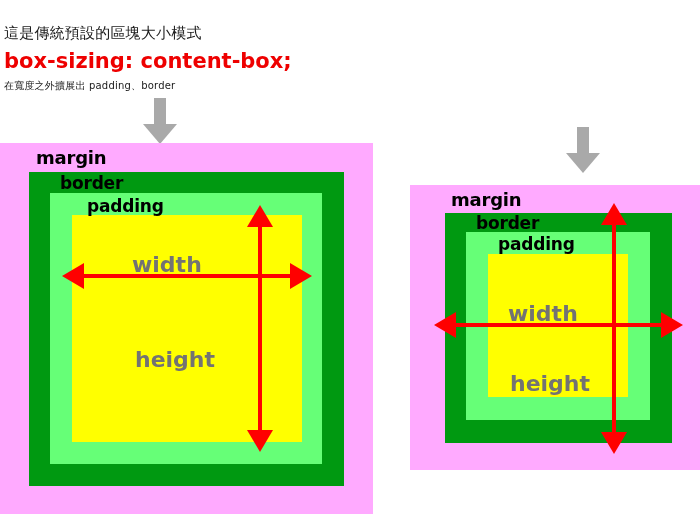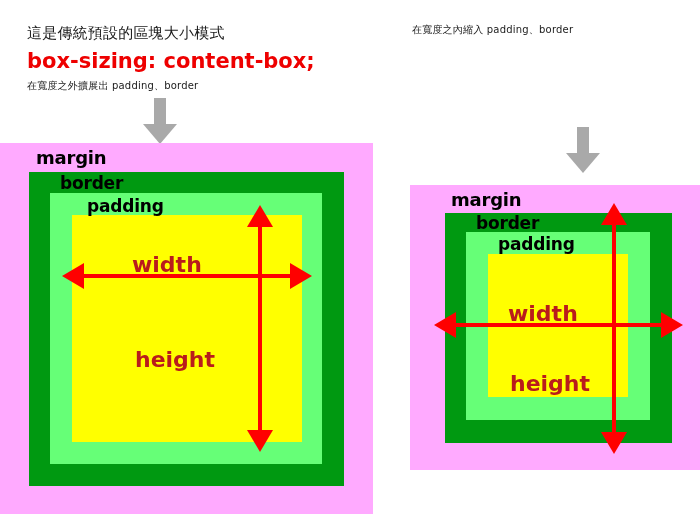--- a/index.html
+++ b/index.html
@@ -37,21 +37,21 @@
   .caption .line.code {
     font-weight: bold;
     color: #ee0000;
     font-size: 21px;
     letter-spacing: 0px;
   }
   .caption .line.mixed {
     font-size: 10px;
   }
 
-  #caption-left  { left: 27px; top: 22px; }
+  #caption-left  { left: 4px; top: 22px; }
   #caption-right { left: 412px; top: 22px; }
 
   
   .gray-arrow {
     position: absolute;
     width: 34px;
     height: 46px;
   }
   .gray-arrow .shaft {
     position: absolute;
@@ -131,37 +131,36 @@
     margin-left: -13px;
     border-left: 13px solid transparent;
     border-right: 13px solid transparent;
   }
   .arrow-v .tip-t { top: 0;    border-bottom: 22px solid #ff0000; }
   .arrow-v .tip-b { bottom: 0; border-top: 22px solid #ff0000; }
 
   .dim-label {
     position: absolute;
     font-weight: bold;
-    color: #b91c1c;
+    color: #737373;
     white-space: nowrap;
   }
 </style>
 </head>
 <body>
 
 <div class="stage">
 
   <div class="caption" id="caption-left">
     <span class="line">這是傳統預設的區塊大小模式</span>
     <span class="line code">box-sizing: content-box;</span>
     <span class="line mixed">在寬度之外擴展出  padding、border</span>
   </div>
 
   <div class="caption" id="caption-right">
-    <span class="line mixed">在寬度之內縮入  padding、border</span>
   </div>
 
   <div class="gray-arrow" id="gray-arrow-left">
     <div class="shaft"></div>
     <div class="head"></div>
   </div>
 
   <div class="gray-arrow" id="gray-arrow-right">
     <div class="shaft"></div>
     <div class="head"></div>

